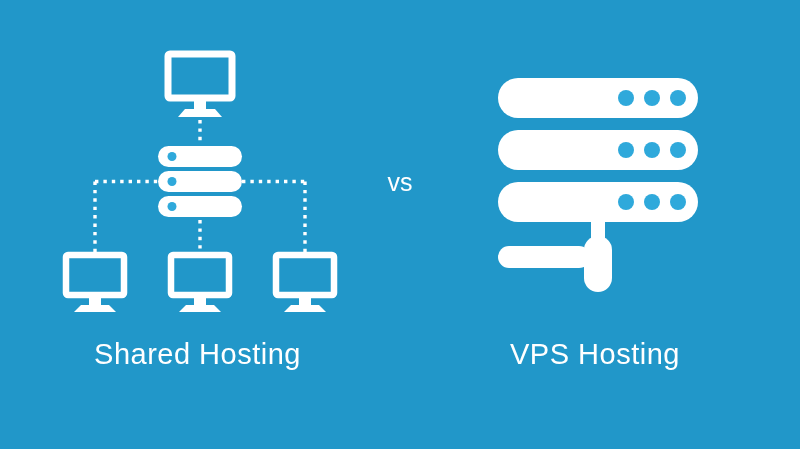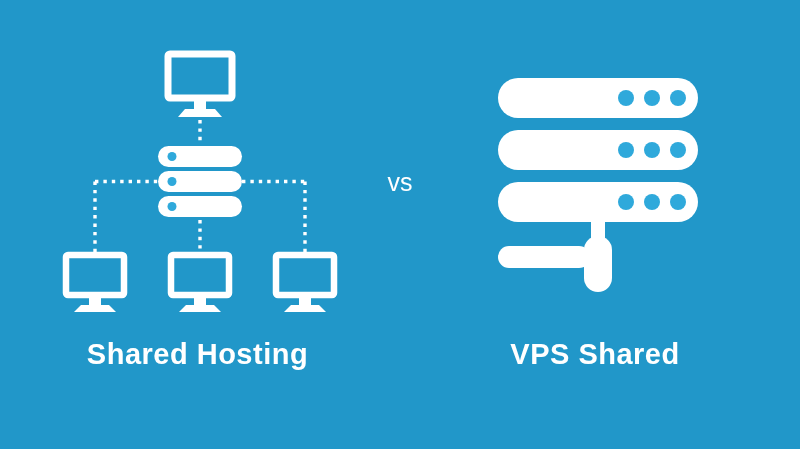--- a/index.html
+++ b/index.html
@@ -21,21 +21,21 @@
   .dot{fill:var(--dot);}
   .screen{fill:var(--background);stroke:var(--white);}
   .solid{fill:var(--white);}
   .dotline{stroke:var(--white);stroke-width:3.4;stroke-dasharray:3.4 5;fill:none;stroke-linecap:butt;}
   
   .hosting-label{
     position:absolute;
     top:338px;
     color:var(--white);
     font-size:29px;
-    font-weight:700;
+    font-weight:400;
     letter-spacing:0.5px;
     text-align:center;
   }
   .label-left{left:25px;width:345px;}
   .label-right{left:440px;width:310px;}
   .vs-label{
     position:absolute;
     left:372px;top:168px;width:56px;
     color:var(--white);
     font-size:25px;
@@ -113,15 +113,15 @@
       <rect class="solid" x="103" y="140" width="14" height="30"></rect>
       <rect class="solid" x="10" y="168" width="92" height="22" rx="11"></rect>
       <rect class="solid" x="96" y="158" width="28" height="56" rx="14"></rect>
     </g>
   </svg>
 
   <div class="hosting-label label-left">Shared Hosting</div>
 
   <div class="vs-label">vs</div>
 
-  <div class="hosting-label label-right">VPS Shared</div>
+  <div class="hosting-label label-right">VPS Hosting</div>
 
 </div>
 
 </body></html>

